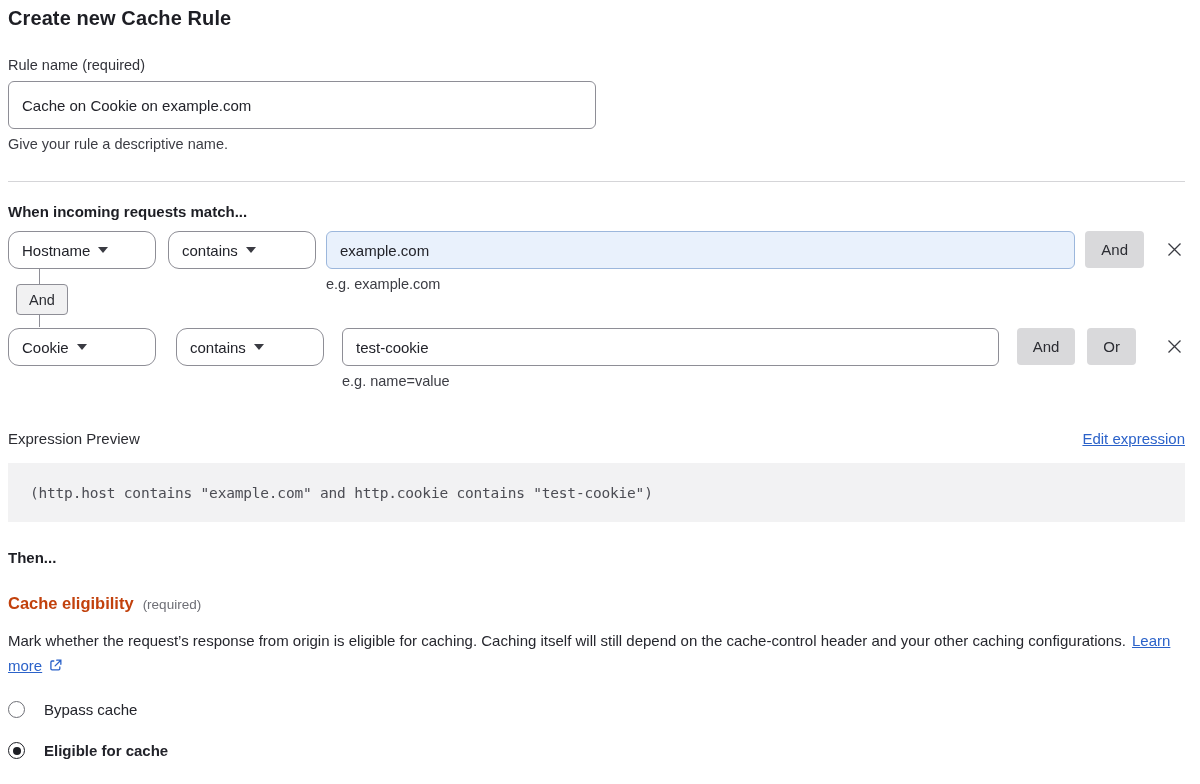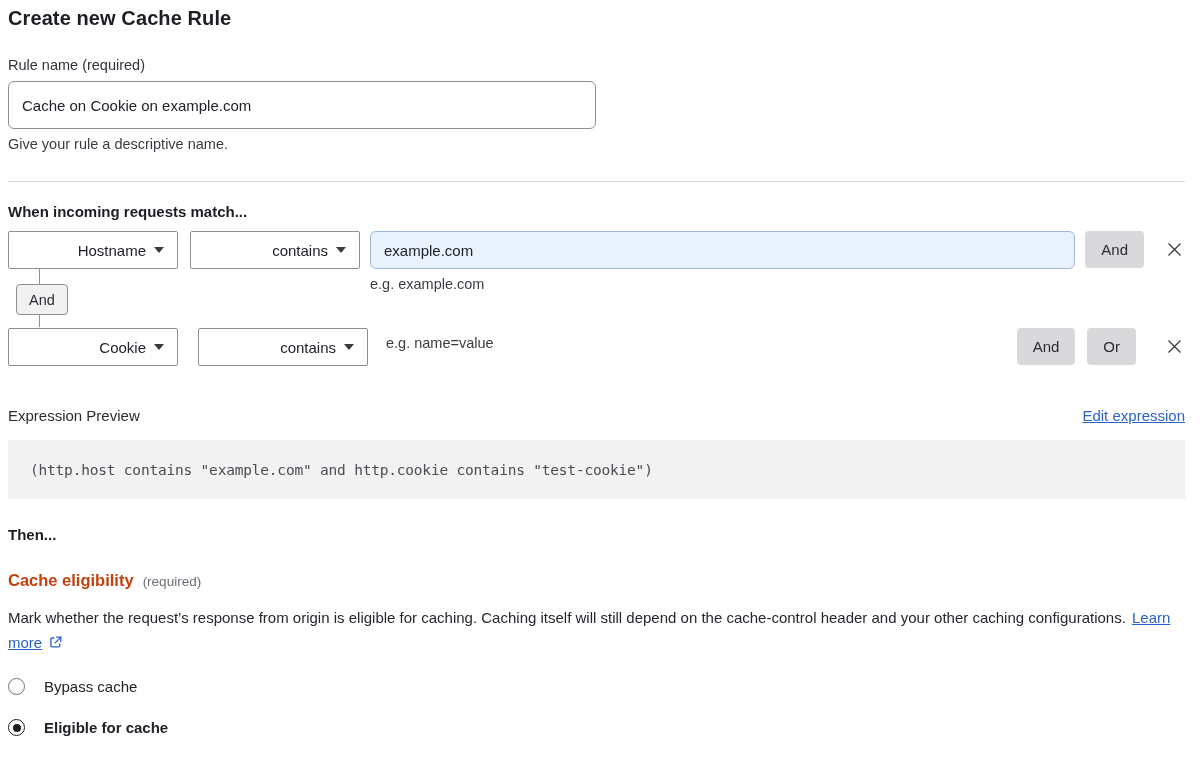--- a/index.html
+++ b/index.html
@@ -26,22 +26,22 @@
 
   .section-heading { font-size: 15px; font-weight: 700; color: #1d1e24; margin-top: 21px; }
 
   .col-labels { display: flex; margin-top: 21px; font-size: 14.5px; color: #32333a; }
   .col-label-field { width: 170px; margin-right: 12px; }
   .col-label-operator { width: 170px; margin-right: 10px; }
   .col-label-value { flex: 1; }
 
   .match-row { display: flex; align-items: flex-start; margin-top: 11px; }
   .select {
-    width: 170px; height: 38px; border: 1px solid #8e8e96; border-radius: 2px;
-    background: #fff; display: flex; align-items: center; justify-content: flex-end;
+    width: 148px; height: 38px; border: 1px solid #8e8e96; border-radius: 11px;
+    background: #fff; display: flex; align-items: center; justify-content: flex-start;
     padding: 0 13px; font-size: 15px; color: #22232a; cursor: pointer; flex: none;
   }
   .select.field-col { margin-right: 12px; }
   .select.operator-col { margin-right: 10px; }
   .chevron {
     width: 0; height: 0; border-left: 5px solid transparent;
     border-right: 5px solid transparent; border-top: 6px solid #3a3b42; margin-left: 8px;
   }
   .value-wrap { flex: 1; display: flex; flex-direction: column; }
   .value-input {
@@ -155,20 +155,21 @@
   <div class="match-row second">
     <div class="select field-col">
       <span>Cookie</span>
       <span class="chevron"></span>
     </div>
     <div class="select operator-col">
       <span>contains</span>
       <span class="chevron"></span>
     </div>
     <div class="value-wrap">
+      <input class="value-input" type="text" value="test-cookie" style="">
       <div class="value-hint">e.g. name=value</div>
     </div>
     <div class="row-actions">
       <button class="chip-button">And</button>
       <button class="chip-button">Or</button>
     </div>
     <button class="remove-btn">
       <svg width="19" height="19" viewBox="0 0 19 19">
         <path d="M3.5 3.5 L15.5 15.5 M15.5 3.5 L3.5 15.5" stroke="#3a3b42" stroke-width="1.3" fill="none"></path>
       </svg>

